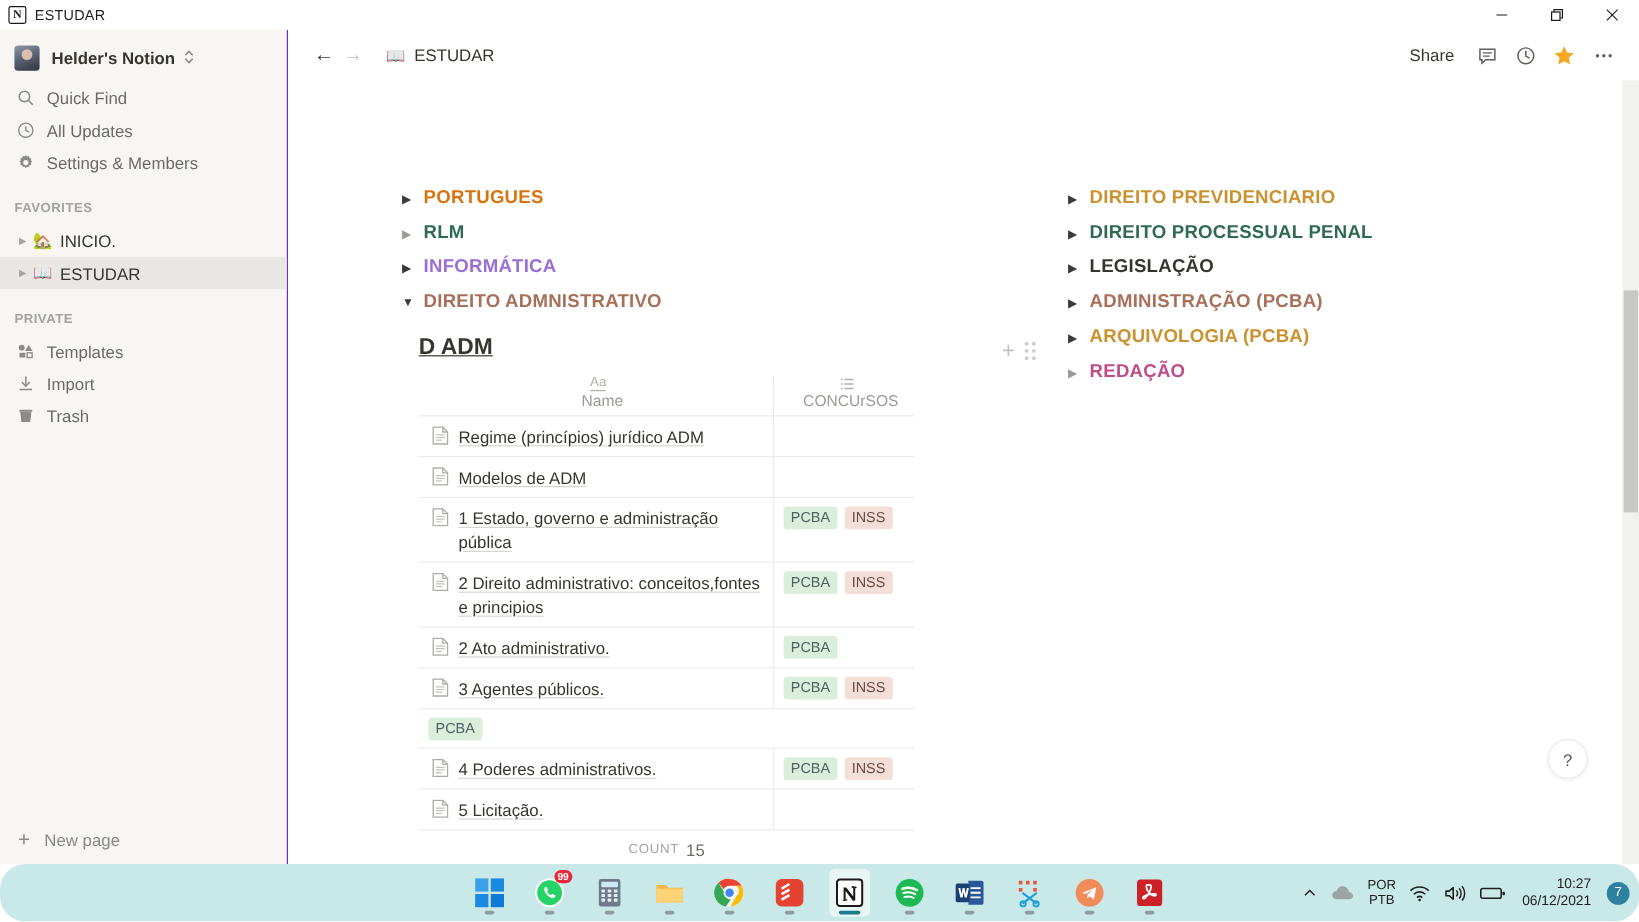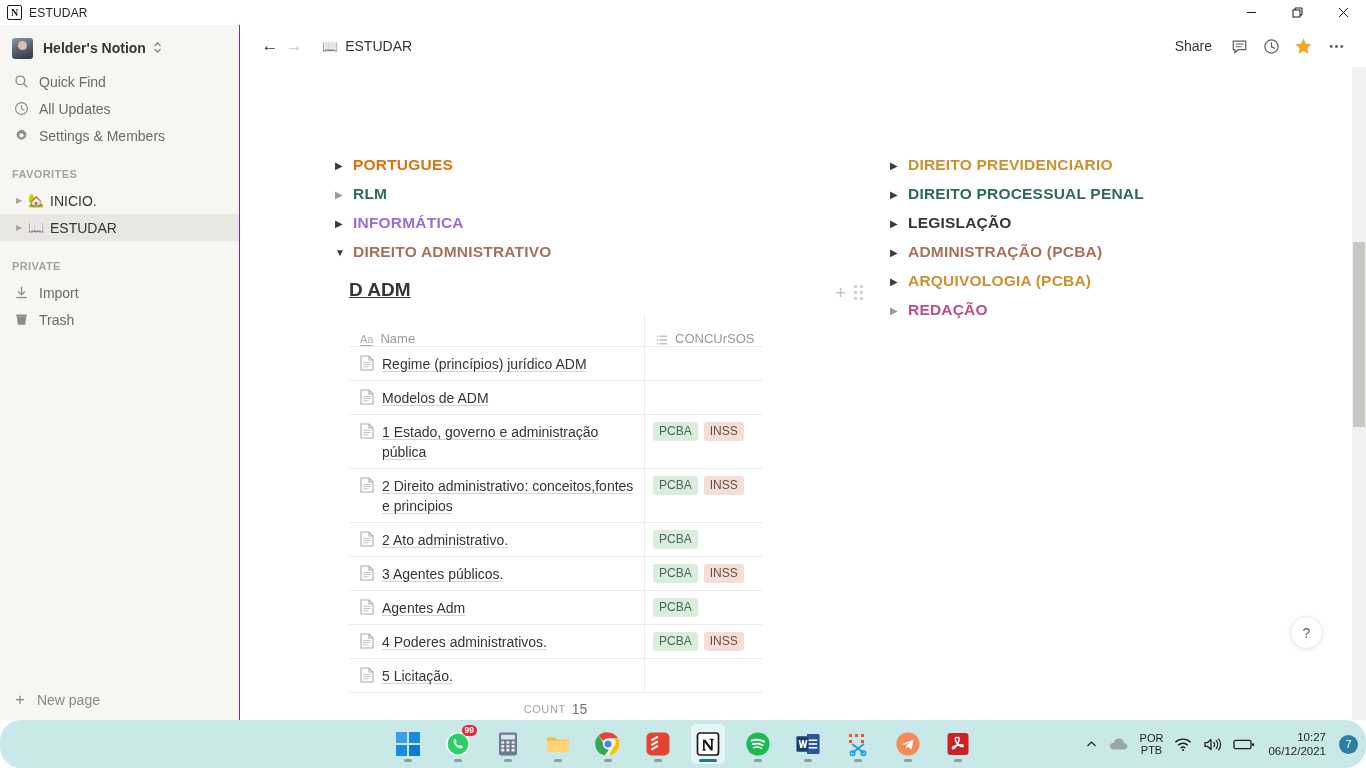--- a/index.html
+++ b/index.html
@@ -116,21 +116,21 @@
 
   .db-title-row { display: flex; align-items: center; margin-top: 18px; position: relative; padding-left: 14px; }
   .db-title { font-size: 19px; font-weight: bold; color: #37352f; text-decoration: underline; }
   .db-tools { position: absolute; right: -38px; top: 4px; display: flex; align-items: center; gap: 8px; }
   .db-plus { color: #c4c2bf; font-size: 19px; font-weight: 300; cursor: pointer; line-height: 1; }
   .db-grip { display: grid; grid-template-columns: 3px 3px; grid-gap: 3px; cursor: grab; }
   .db-grip i { width: 3px; height: 3px; background: #cfcecb; border-radius: 1px; display: block; }
 
   .table { margin-top: 13px; margin-left: 14px; width: 413px; }
   .thead { display: flex; border-bottom: 1px solid #ececeb; height: 33px; }
-  .th { display: flex; align-items: flex-end; font-size: 13px; color: #9b9a97; padding-left: 11px; }
+  .th { display: flex; align-items: center; font-size: 13px; color: #9b9a97; padding-left: 11px; flex-direction: column; }
   .th.name { width: 296px; border-right: 1px solid #ececeb; }
   .th.concursos { width: 117px; }
   .th-ico { margin-right: 7px; font-size: 11px; color: #b0afac; display: flex; align-items: center; }
   .th-ico .aa { font-size: 11px; border-bottom: 1px solid #b0afac; line-height: 11px; }
 
   .trow { display: flex; border-bottom: 1px solid #ececeb; min-height: 33px; }
   .cell-name {
     width: 296px; border-right: 1px solid #ececeb; display: flex; align-items: flex-start;
     padding: 7px 8px 6px 11px; font-size: 14px; color: #37352f;
   }
@@ -259,20 +259,31 @@
       <span class="page-emoji">🏡</span>
       <span class="page-name">INICIO.</span>
     </div>
     <div class="page-row selected">
       <span class="page-arrow">▶</span>
       <span class="page-emoji">📖</span>
       <span class="page-name">ESTUDAR</span>
     </div>
 
     <div class="section-title">PRIVATE</div>
+    <div class="nav-item">
+      <span class="nav-ico">
+        <svg width="15" height="15" viewBox="0 0 16 16">
+            <circle cx="4.4" cy="5" r="2.6" fill="#8d8b87"></circle>
+            <polygon points="10.6,2.6 14,8 7.2,8" fill="#8d8b87"></polygon>
+            <rect x="2.4" y="9.6" width="5.2" height="4.2" fill="#8d8b87"></rect>
+            <rect x="9.2" y="9.6" width="4.4" height="4.2" fill="none" stroke="#8d8b87" stroke-width="1.2"></rect>
+          </svg>
+      </span>
+      <span class="nav-label">Templates</span>
+    </div>
     <div class="nav-item">
       <span class="nav-ico">
         <svg width="15" height="15" viewBox="0 0 16 16">
             <line x1="8" y1="1.8" x2="8" y2="10" stroke="#8d8b87" stroke-width="1.4"></line>
             <polyline points="4.4,6.8 8,10.4 11.6,6.8" fill="none" stroke="#8d8b87" stroke-width="1.4"></polyline>
             <line x1="2.4" y1="13.4" x2="13.6" y2="13.4" stroke="#8d8b87" stroke-width="1.4"></line>
           </svg>
       </span>
       <span class="nav-label">Import</span>
     </div>
@@ -486,32 +497,20 @@
                     </svg>
                   </span>
                   <span class="txt">3 Agentes públicos.</span>
                 </div>
                 <div class="cell-tags">
                   <span class="tag pcba">PCBA</span>
                   <span class="tag inss">INSS</span>
                 </div>
               </div>
               <div class="trow">
-                <div class="cell-name">
-                  <span class="doc-ico">
-                    <svg width="14" height="16" viewBox="0 0 14 16">
-                      <path d="M1 1h8l4 4v10H1z" fill="#fff" stroke="#adaca8" stroke-width="1.1"></path>
-                      <polyline points="9,1 9,5 13,5" fill="none" stroke="#adaca8" stroke-width="1.1"></polyline>
-                      <line x1="3.2" y1="7.4" x2="10.6" y2="7.4" stroke="#c3c2bf" stroke-width="1"></line>
-                      <line x1="3.2" y1="9.6" x2="10.6" y2="9.6" stroke="#c3c2bf" stroke-width="1"></line>
-                      <line x1="3.2" y1="11.8" x2="8.4" y2="11.8" stroke="#c3c2bf" stroke-width="1"></line>
-                    </svg>
-                  </span>
-                  <span class="txt">Agentes Adm</span>
-                </div>
                 <div class="cell-tags">
                   <span class="tag pcba">PCBA</span>
                 </div>
               </div>
               <div class="trow">
                 <div class="cell-name">
                   <span class="doc-ico">
                     <svg width="14" height="16" viewBox="0 0 14 16">
                       <path d="M1 1h8l4 4v10H1z" fill="#fff" stroke="#adaca8" stroke-width="1.1"></path>
                       <polyline points="9,1 9,5 13,5" fill="none" stroke="#adaca8" stroke-width="1.1"></polyline>

